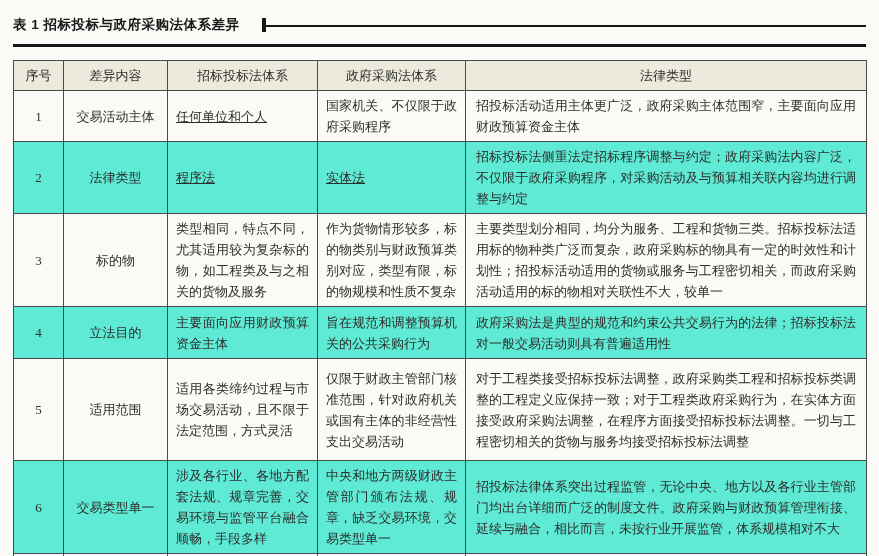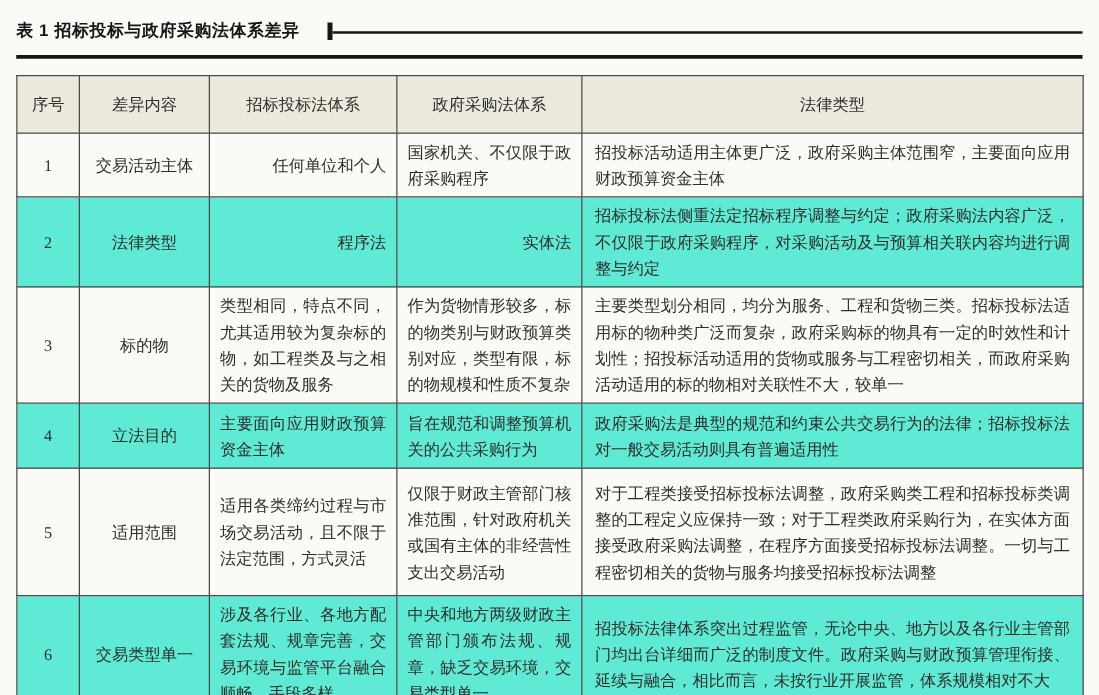--- a/index.html
+++ b/index.html
@@ -53,42 +53,42 @@
   }
   th, td {
     border: 1px solid #4a4a46;
     color: #2e2e2c;
     vertical-align: middle;
   }
   thead th {
     background: #ece9dd;
     font-size: 13px;
     font-weight: 500;
-    height: 46px;
+    height: 30px;
     text-align: center;
     font-family: "Liberation Sans", sans-serif;
   }
   tbody td {
     font-family: "Liberation Serif", serif;
     font-size: 13px;
     line-height: 21px;
     padding: 4px 8px;
   }
   td.col-no, td.col-content { text-align: center; padding: 4px 2px; }
   td.col-bid, td.col-proc {
     text-align: justify;
     text-justify: inter-ideograph;
   }
   td.col-expl {
     text-align: justify;
     text-justify: inter-ideograph;
     padding: 4px 10px;
     margin-top: 45px;
   }
-  td.center { text-align: right; }
+  td.center { text-align: left; text-decoration: underline; }
   tr.alt td { background: #5eead4; }
   tr.r-h1 { height: 50px; }
   tr.r-h2 { height: 62px; }
   tr.r-h3 { height: 88px; }
   tr.r-h4 { height: 52px; }
   tr.r-h5 { height: 102px; }
   tr.r-h6 { height: 86px; }
   tr.filler { height: 60px; }
   tr.filler td { background: #ffffff; }
 </style>

